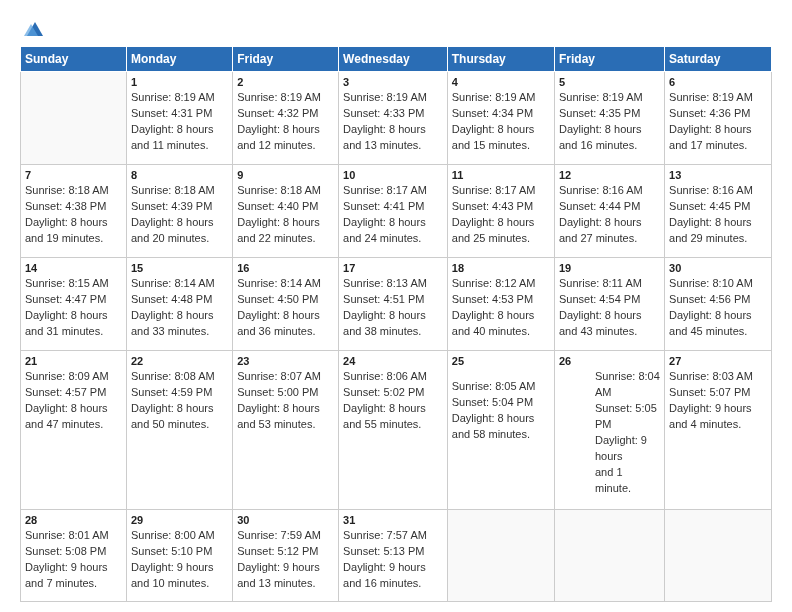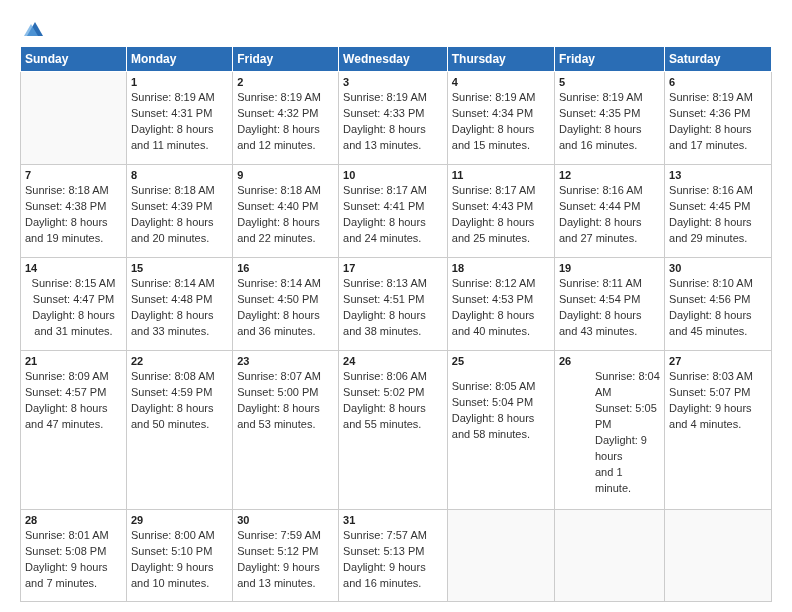--- a/index.html
+++ b/index.html
@@ -223,21 +223,21 @@
             <span class="day-num">13</span>
             <div class="day-info" style="white-space: pre-line;">Sunrise: 8:16 AM
 Sunset: 4:45 PM
 Daylight: 8 hours
 and 29 minutes.</div>
           </td>
         </tr>
         <tr>
           <td>
             <span class="day-num">14</span>
-            <div class="day-info" style="white-space: pre-line; text-align: center;">Sunrise: 8:15 AM
+            <div class="day-info" style="white-space: pre-line;">Sunrise: 8:15 AM
 Sunset: 4:47 PM
 Daylight: 8 hours
 and 31 minutes.</div>
           </td>
           <td>
             <span class="day-num">15</span>
             <div class="day-info" style="white-space: pre-line;">Sunrise: 8:14 AM
 Sunset: 4:48 PM
 Daylight: 8 hours
 and 33 minutes.</div>

